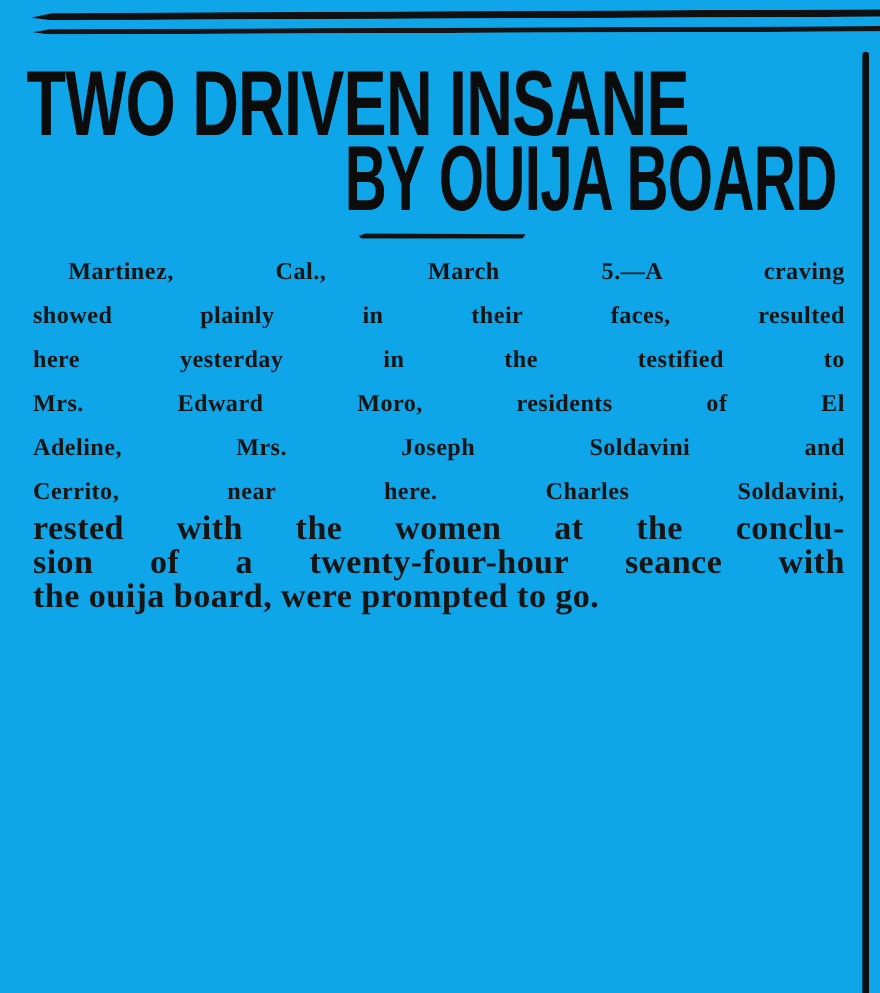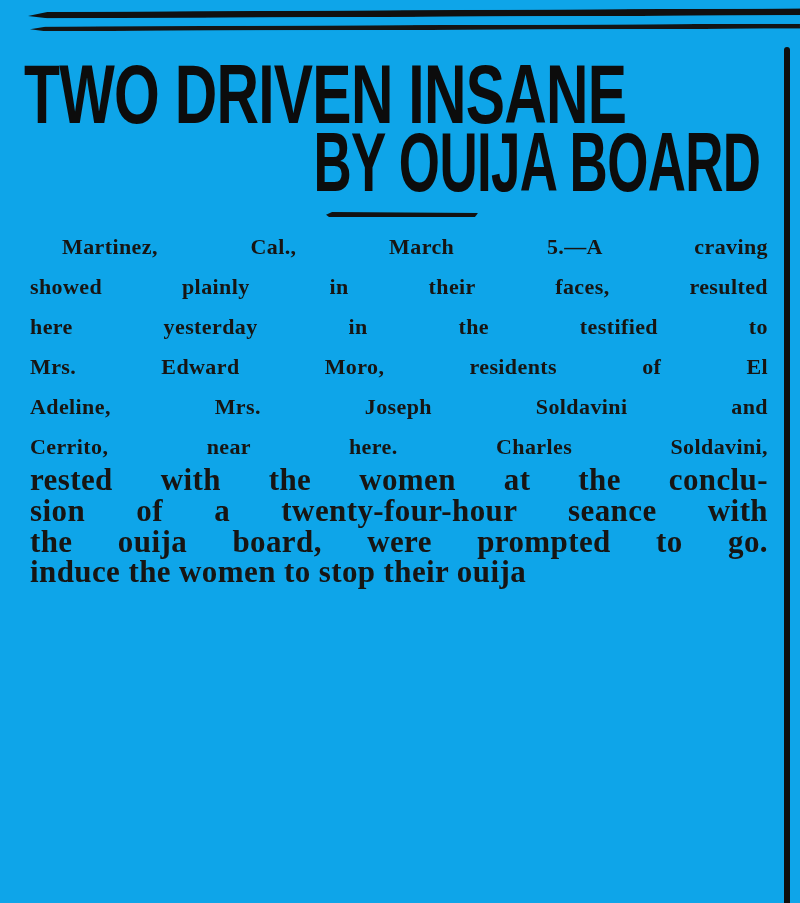--- a/index.html
+++ b/index.html
@@ -81,16 +81,15 @@
         <div class="line">showed plainly in their faces, resulted</div>
         <div class="line">here yesterday in the testified to</div>
         <div class="line">Mrs. Edward Moro, residents of El</div>
         <div class="line">Adeline, Mrs. Joseph Soldavini and</div>
         <div class="line">Cerrito, near here.  Charles Soldavini,</div>
       </div>
     <div class="block-lower">
         <div class="line">rested with the women at the conclu-</div>
         <div class="line">sion of a twenty-four-hour seance with</div>
         <div class="line">the ouija board, were prompted to go.</div>
-        <div class="line">induce the women to stop their ouija</div>
       </div>
   </div>
 </div>
 
 </body></html>

